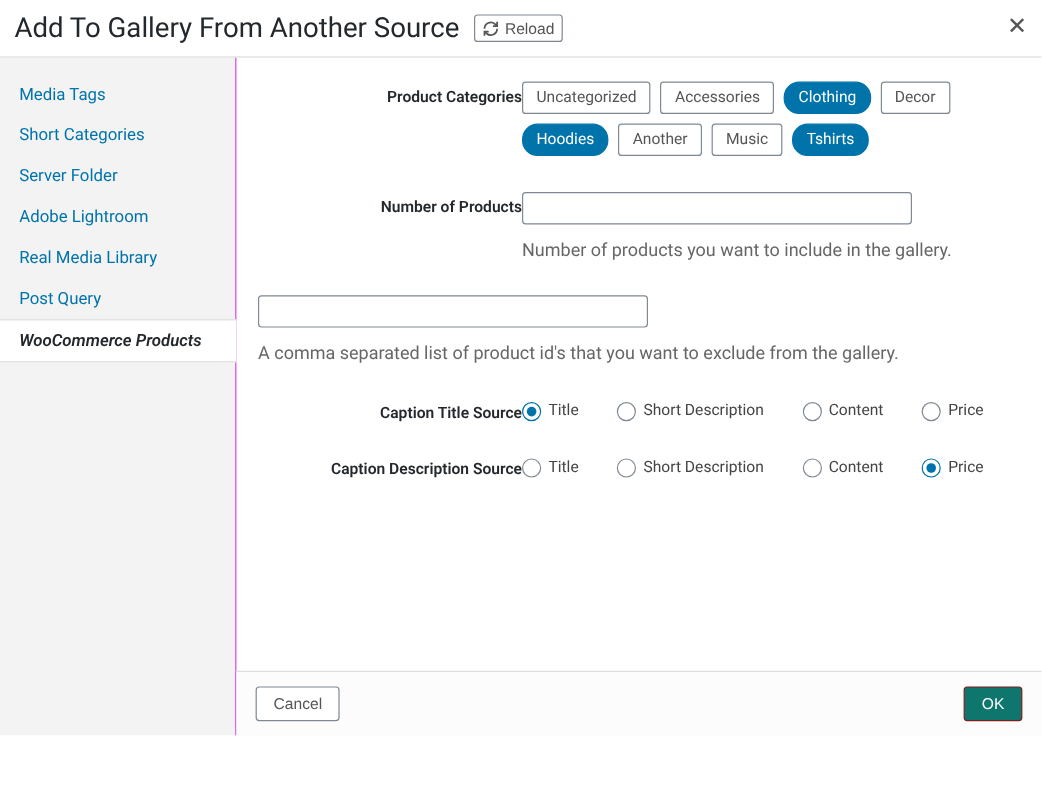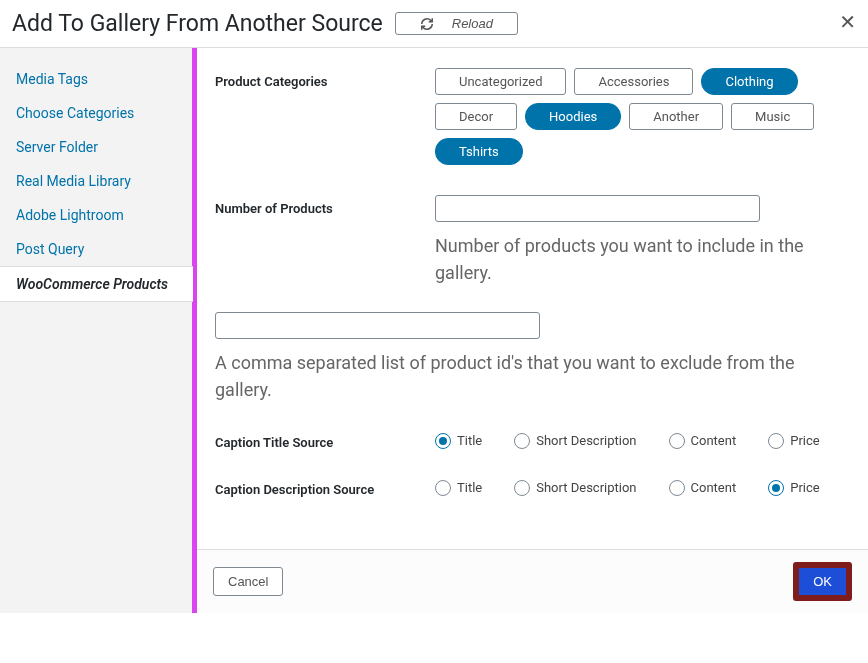--- a/index.html
+++ b/index.html
@@ -19,29 +19,28 @@
     }
     .modal-title {
       font-size: 23px;
       font-weight: 400;
       color: #23282d;
       margin-right: 12px;
     }
     .reload-btn {
       display: inline-flex;
       align-items: center;
-      gap: 18px;
-      padding: 3px 24px;
+      gap: 5px;
+      padding: 3px 6px;
       background: #fff;
       border: 1px solid #7e8993;
       border-radius: 3px;
       font-size: 13px;
       color: #555;
       cursor: pointer;
-      font-style: italic;
     }
     .reload-btn svg {
       width: 14px;
       height: 14px;
     }
     .close-btn {
       position: absolute;
       right: 12px;
       top: 12px;
       font-size: 20px;
@@ -50,21 +49,21 @@
       background: none;
       border: none;
       line-height: 1;
     }
     .modal-body {
       display: flex;
       min-height: 565px;
     }
     .sidebar {
       width: 197px;
-      border-right: 5px solid #d946ef;
+      border-right: 1px solid #d946ef;
       background: #f3f3f3;
       padding-top: 14px;
     }
     .sidebar-item {
       display: block;
       padding: 9px 16px;
       color: #0073aa;
       font-size: 14px;
       cursor: pointer;
     }
@@ -96,32 +95,33 @@
       display: flex;
       margin-bottom: 26px;
     }
     .form-row.cats { margin-bottom: 30px; }
     .form-label {
       width: 220px;
       font-weight: 600;
       font-size: 13px;
       color: #23282d;
       padding-top: 6px;
+      text-align: right;
     }
     .form-control {
       flex: 1;
     }
     .tag-group {
       display: flex;
       flex-wrap: wrap;
       gap: 8px;
     }
     .tag {
       display: inline-block;
-      padding: 5px 23px;
+      padding: 5px 11px;
       border: 1px solid #7e8993;
       border-radius: 3px;
       font-size: 13px;
       color: #555;
       background: #fff;
       cursor: pointer;
     }
     .tag.selected {
       background: #0073aa;
       border-color: #0073aa;
@@ -130,21 +130,21 @@
     }
     .text-input {
       width: 325px;
       padding: 5px 8px;
       border: 1px solid #7e8993;
       border-radius: 3px;
       font-size: 13px;
       background: #fff;
     }
     .help-text {
-      font-size: 18px;
+      font-size: 15px;
       color: #666;
       margin-top: 10px;
       line-height: 1.5;
     }
     .radio-group {
       display: flex;
       gap: 32px;
       align-items: center;
       padding-top: 2px;
     }
@@ -192,22 +192,22 @@
       font-size: 13px;
       cursor: pointer;
     }
     .btn-cancel {
       background: #fff;
       border: 1px solid #7e8993;
       color: #555;
       text-align: right;
     }
     .btn-ok {
-      background: #1d4ed8;
-      border: 6px solid #7f1d1d;
+      background: #0f766e;
+      border: 1px solid #7f1d1d;
       color: #fff;
       font-weight: 500;
     }
   </style>
 </head>
 <body>
 
 <div class="modal-header">
   <h1 class="modal-title">Add To Gallery From Another Source</h1>
   <button class="reload-btn">
@@ -220,24 +220,24 @@
     <span>Reload</span>
   </button>
   <button class="close-btn">
     <span>✕</span>
   </button>
 </div>
 
 <div class="modal-body">
   <div class="sidebar" id="sidebar">
       <a class="sidebar-item">Media Tags</a>
-      <a class="sidebar-item">Choose Categories</a>
+      <a class="sidebar-item">Short Categories</a>
       <a class="sidebar-item">Server Folder</a>
+      <a class="sidebar-item">Adobe Lightroom</a>
       <a class="sidebar-item">Real Media Library</a>
-      <a class="sidebar-item">Adobe Lightroom</a>
       <a class="sidebar-item">Post Query</a>
       <a class="sidebar-item active">WooCommerce Products</a>
     </div>
 
   <div class="main-content">
     <div class="form-area">
 
       <div class="form-row cats">
         <div class="form-label">Product Categories</div>
         <div class="form-control tag-group" id="cat-group">

